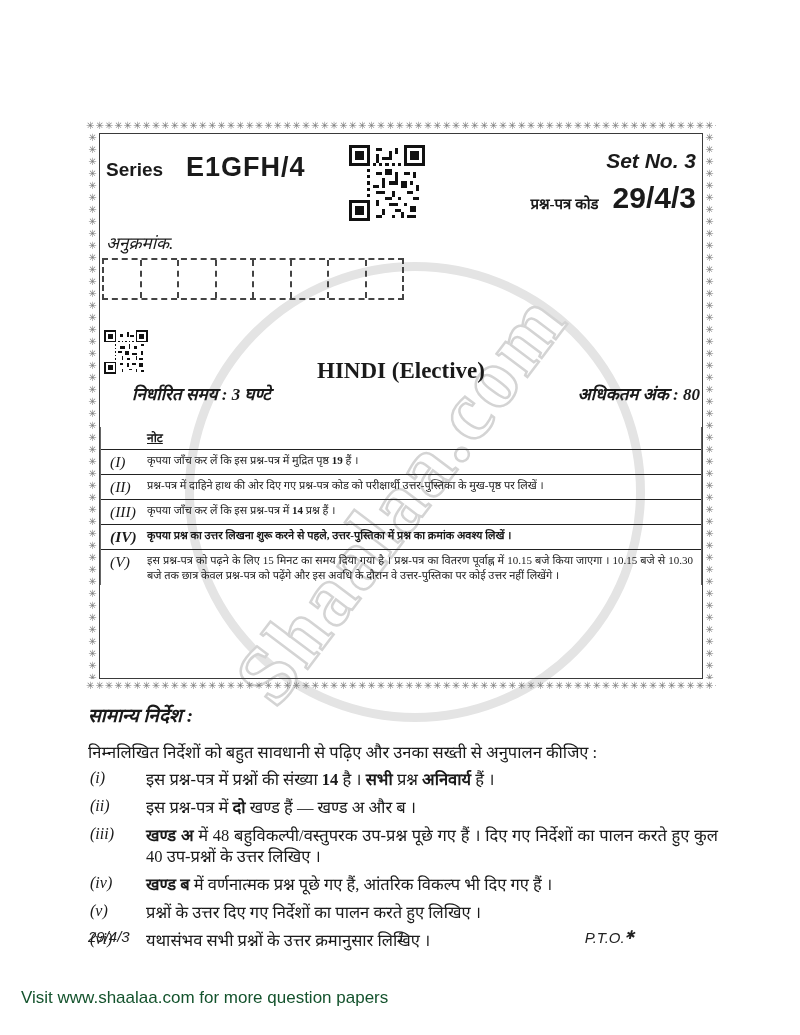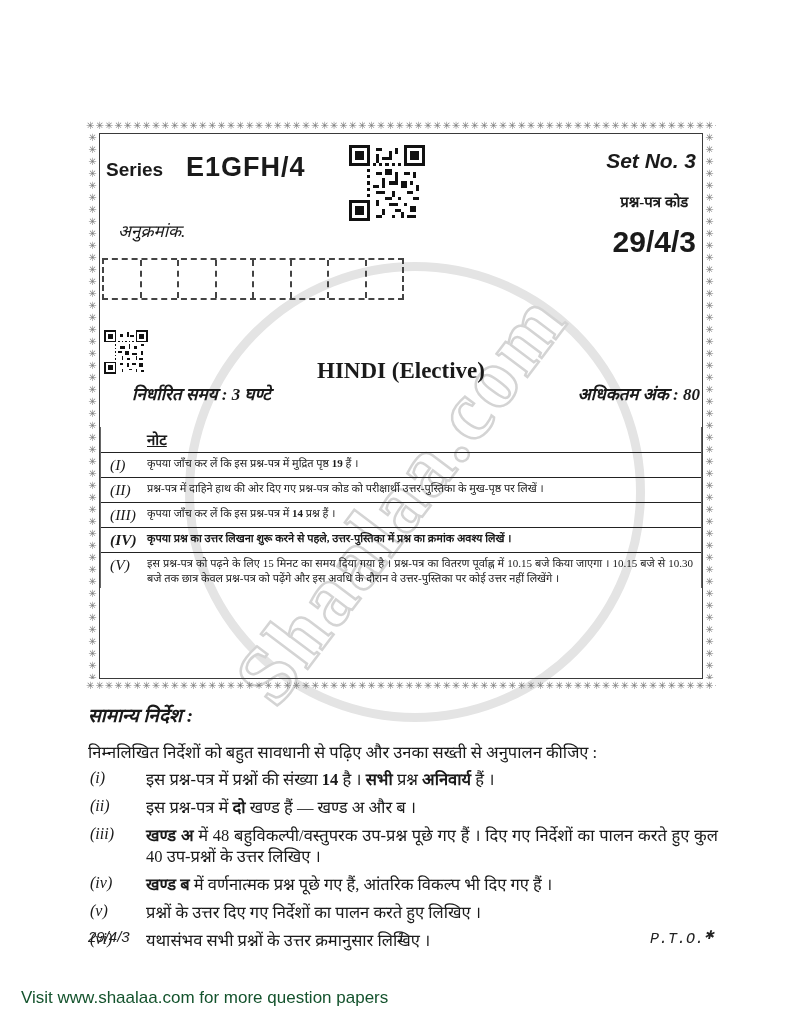--- a/index.html
+++ b/index.html
@@ -30,67 +30,67 @@
   
   .series-row { position:absolute; left:20px; top:33px; display:flex; align-items:baseline; gap:23px;
                 font-family:"Liberation Sans", sans-serif; font-weight:bold; }
   .series-label { font-size:19px; }
   .series-code  { font-size:27px; letter-spacing:1px; }
   .qr-main { position:absolute; left:263px; top:26px; width:76px; height:76px; }
   .qr-small { position:absolute; left:18px; top:211px; width:44px; height:44px; }
   .qr-main svg, .qr-small svg { width:100%; height:100%; display:block; }
   .set-no { position:absolute; right:20px; top:30px; font-family:"Liberation Sans", sans-serif;
             font-weight:bold; font-style:italic; font-size:21px; }
-  .code-row { position:absolute; right:20px; top:62px; display:flex; align-items:center; gap:14px;flex-direction:column; }
+  .code-row { position:absolute; right:20px; top:62px; display:flex; align-items:center; gap:14px; }
   .code-label { font-weight:bold; font-size:15px; padding-top:10px; }
   .code-value { font-family:"Liberation Sans", sans-serif; font-weight:bold; font-size:30px; }
 
-  .roll-label { position:absolute; left:20px; top:100px; font-size:17px; font-style:italic;margin-left:12px; }
+  .roll-label { position:absolute; left:20px; top:112px; font-size:17px; font-style:italic; }
   .roll-box { position:absolute; left:16px; top:139px; width:302px; height:42px;
               border:2px dashed #444; display:flex; }
   .roll-cell { flex:1; border-right:2px dashed #444; }
   .roll-cell:last-child { border-right:none; }
 
   .cand-box { position:absolute; left:337px; top:124px; width:284px;
               border:2px dashed #2b2b2b; padding:6px 8px; font-size:14.5px; line-height:1.55;
               text-align:justify; background:transparent; }
 
   .title-hi { position:absolute; left:0; right:0; top:194px; text-align:center;
               font-size:29px; font-weight:bold; }
   .title-en { position:absolute; left:0; right:0; top:239px; text-align:center;
               font-size:23px; font-weight:bold; font-family:"Liberation Serif", serif; }
   .meta-row { position:absolute; left:46px; right:16px; top:263px; display:flex;
               justify-content:space-between; font-size:17px; font-weight:bold; font-style:italic; }
 
   
   .note-table { position:absolute; left:14px; top:308px; width:602px;
                 border-left:1px solid #666; border-right:1px solid #666; }
   .note-header { border-bottom:1.5px solid #222; padding:2px 0 3px 46px;
-                 font-weight:bold; font-size:15px;text-decoration:underline; }
+                 font-weight:bold; font-size:12px;text-decoration:underline; }
   .note-row { display:flex; border-bottom:1.5px solid #222; padding:3px 5px 3px 0; }
   .note-row:last-child { border-bottom:none; }
   .note-num { flex:none; width:46px; padding-left:9px; font-style:italic; font-size:15.5px; }
   .note-text { flex:1; font-size:11px; line-height:1.32; text-align:justify; padding-right:3px;font-family:Liberation Serif, serif; }
   .note-row.bold .note-text span, .note-row.bold .note-num { font-weight:bold; }
   .b { font-weight:bold; }
 
   
   .general { position:absolute; left:88px; top:702px; width:630px; z-index:1; }
   .gen-title { font-weight:bold; font-style:italic; font-size:19px; }
   .gen-intro { margin-top:12px; font-size:16.5px; }
   .gen-item { display:flex; margin-top:6px; }
   .gen-num { flex:none; width:58px; font-style:italic; font-size:16px; padding-left:2px; }
   .gen-text { flex:1; font-size:16.5px; line-height:1.32; text-align:justify; }
 
   
   .footer { position:absolute; left:88px; right:86px; top:928px; display:flex; z-index:1;
             font-family:"Liberation Sans", sans-serif; font-style:italic; font-size:15px; color:#222; }
   .footer > div { flex:1; }
   .f-center { text-align:center; }
-  .f-right { text-align:right;font-family:Liberation Mono, monospace; }
+  .f-right { text-align:center; }
   .pto-star { font-size:12px; vertical-align:4px; }
 
   .caption { position:absolute; left:21px; top:988px; z-index:1;
              font-family:"Liberation Sans", sans-serif; font-size:17px; color:#14532d; }
 </style>
 </head>
 <body>
 
 <div class="sheet">
 

